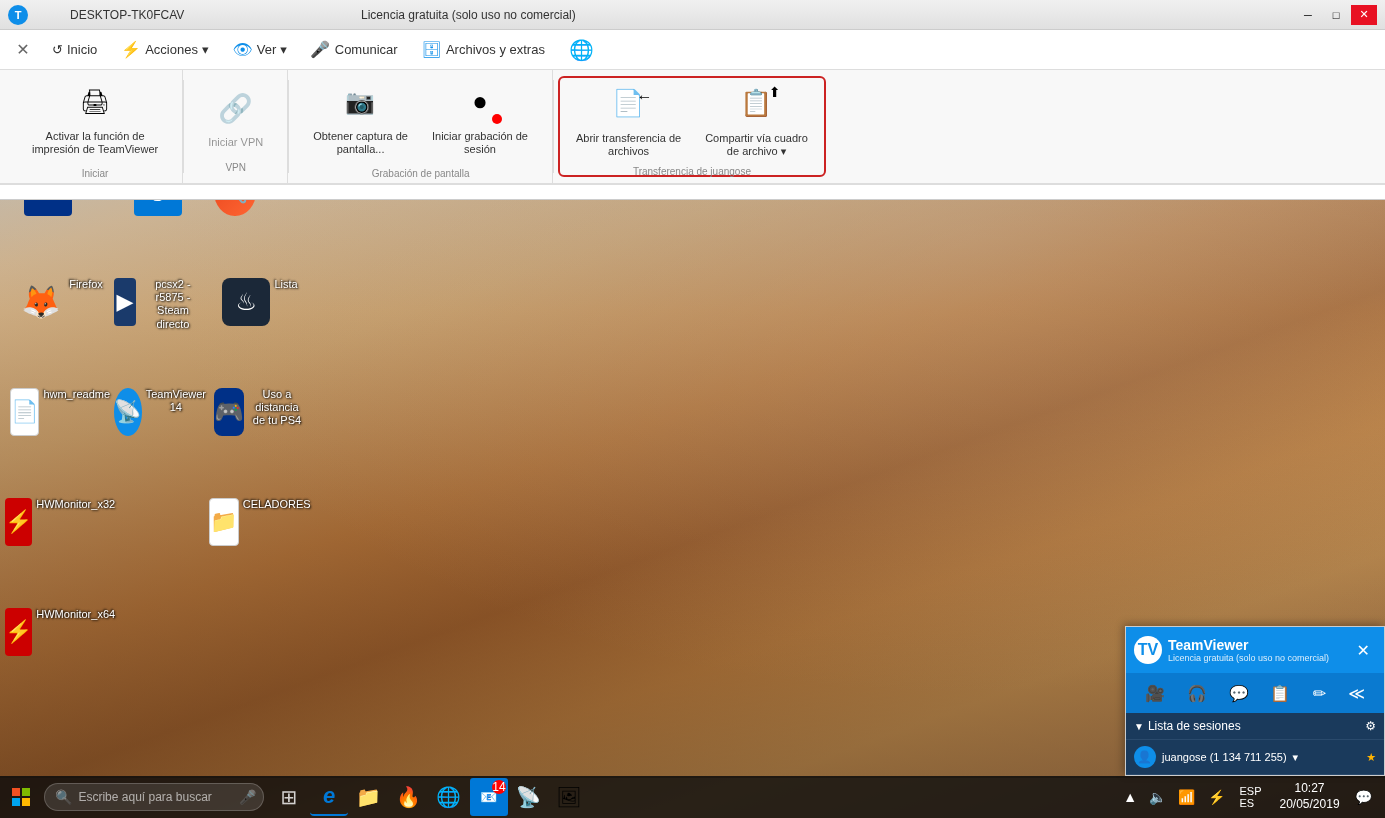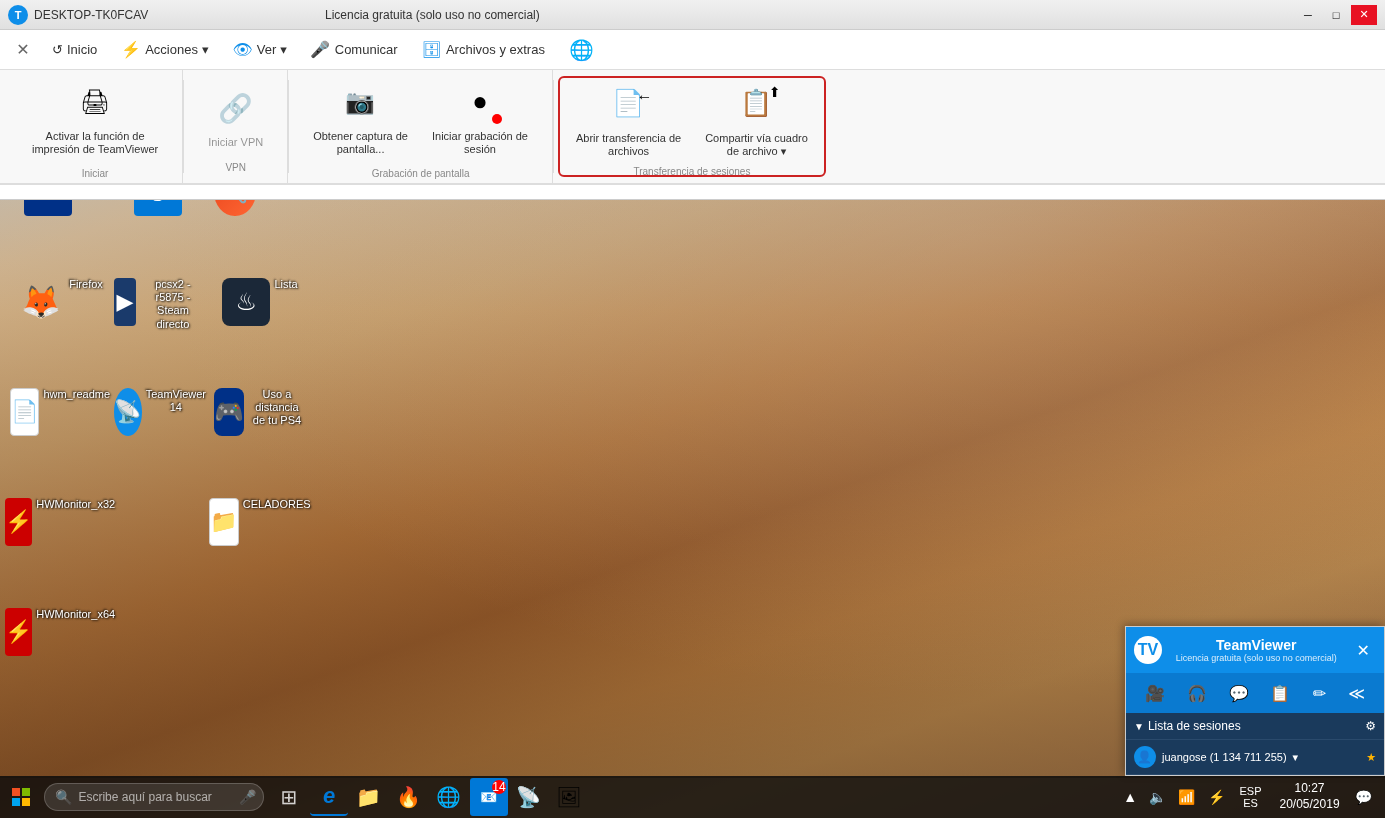--- a/index.html
+++ b/index.html
@@ -109,20 +109,21 @@
       align-items: center;
       padding: 0 8px;
       gap: 6px;
       border-bottom: 1px solid #ccc;
     }
 
     #tv-title-text {
       font-size: 12px;
       color: #333;
       flex: 1;
+      margin-left: 36px;
     }
 
     #tv-window-controls {
       display: flex;
       gap: 2px;
     }
 
     .win-btn {
       width: 26px;
       height: 20px;
@@ -332,21 +333,20 @@
       color: white;
       font-size: 12px;
       padding: 0 8px;
       cursor: pointer;
       line-height: 1.3;
     }
 
     #lang-indicator {
       display: flex;
       flex-direction: column;
-      align-items: center;
       color: white;
       font-size: 11px;
       padding: 0 6px;
     }
 
     
     #tv-panel {
       position: absolute;
       bottom: 42px;
       right: 0;
@@ -375,21 +375,20 @@
       display: flex;
       align-items: center;
       justify-content: center;
       font-size: 16px;
       color: #0E8EE9;
       font-weight: bold;
     }
 
     #tv-panel-title {
       flex: 1;
-      text-align: center;
     }
 
     #tv-panel-title .title-main {
       font-size: 14px;
       font-weight: bold;
     }
 
     #tv-panel-title .title-sub {
       font-size: 9px;
       opacity: 0.85;
@@ -578,21 +577,21 @@
             <div class="btn-label">Abrir transferencia de<br>archivos</div>
           </div>
           <div class="action-btn-large">
             <div class="icon-area" style="position:relative;">
               <span style="font-size:26px;">📋</span>
               <span style="position:absolute;right:0;top:4px;font-size:14px;">⬆</span>
             </div>
             <div class="btn-label">Compartir vía cuadro<br>de archivo ▾</div>
           </div>
         </div>
-        <div class="action-group-label">Transferencia de sesiones</div>
+        <div class="action-group-label">Transferencia de juangose</div>
       </div>
     </div>
   </div>
 
 
   <div id="desktop-icons">
 
     <div class="desktop-icon">
       <div class="icon-img" style="background:transparent;font-size:36px;">🗑</div>
       <div class="icon-label">Papelera de reciclaje</div>

